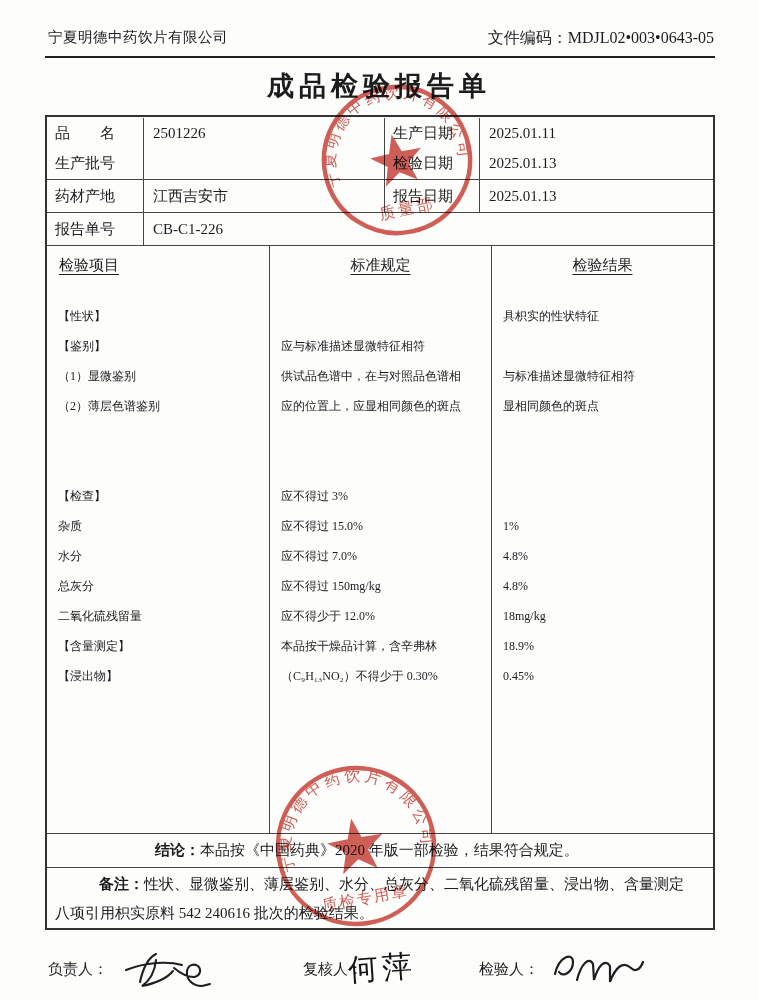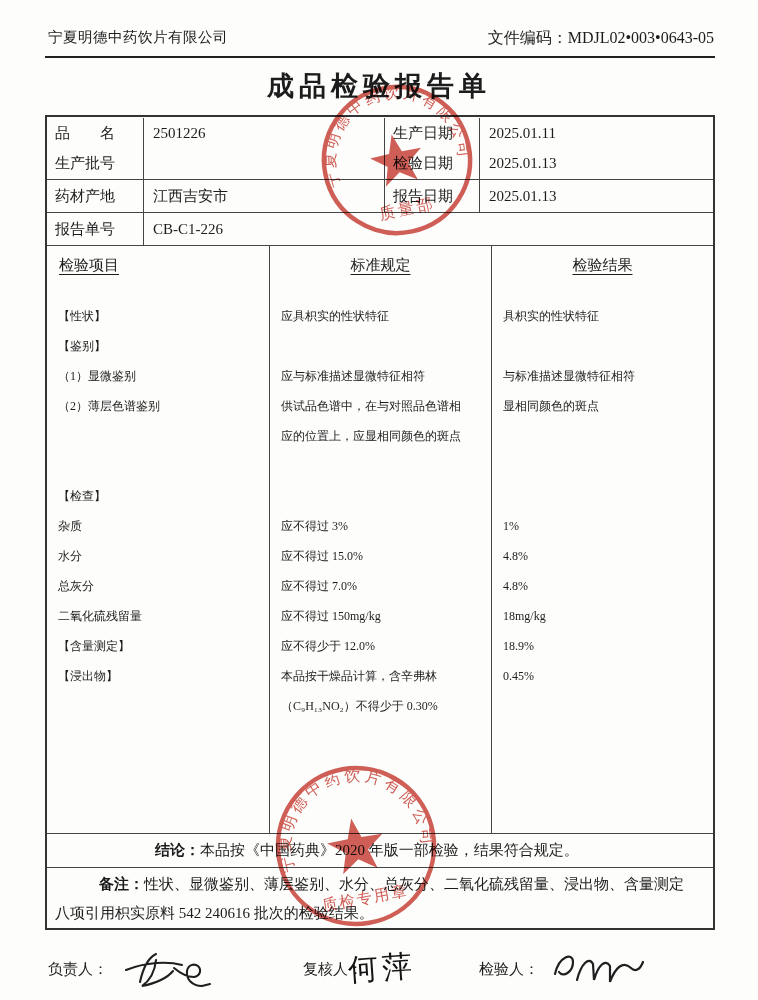--- a/index.html
+++ b/index.html
@@ -112,21 +112,20 @@
             <div class="tline">总灰分</div>
             <div class="tline">二氧化硫残留量</div>
             <div class="tline">【含量测定】</div>
             <div class="tline">【浸出物】</div>
             <div class="tline">&nbsp;</div>
           </div>
       </div>
       <div class="bcol bcol2">
         <div class="bhead"><span>标准规定</span></div>
         <div>
-            <div class="tline">应具枳实的性状特征</div>
             <div class="tline">&nbsp;</div>
             <div class="tline">应与标准描述显微特征相符</div>
             <div class="tline">供试品色谱中，在与对照品色谱相</div>
             <div class="tline">应的位置上，应显相同颜色的斑点</div>
             <div class="tline">&nbsp;</div>
             <div class="tline">&nbsp;</div>
             <div class="tline">应不得过 3%</div>
             <div class="tline">应不得过 15.0%</div>
             <div class="tline">应不得过 7.0%</div>
             <div class="tline">应不得过 150mg/kg</div>

